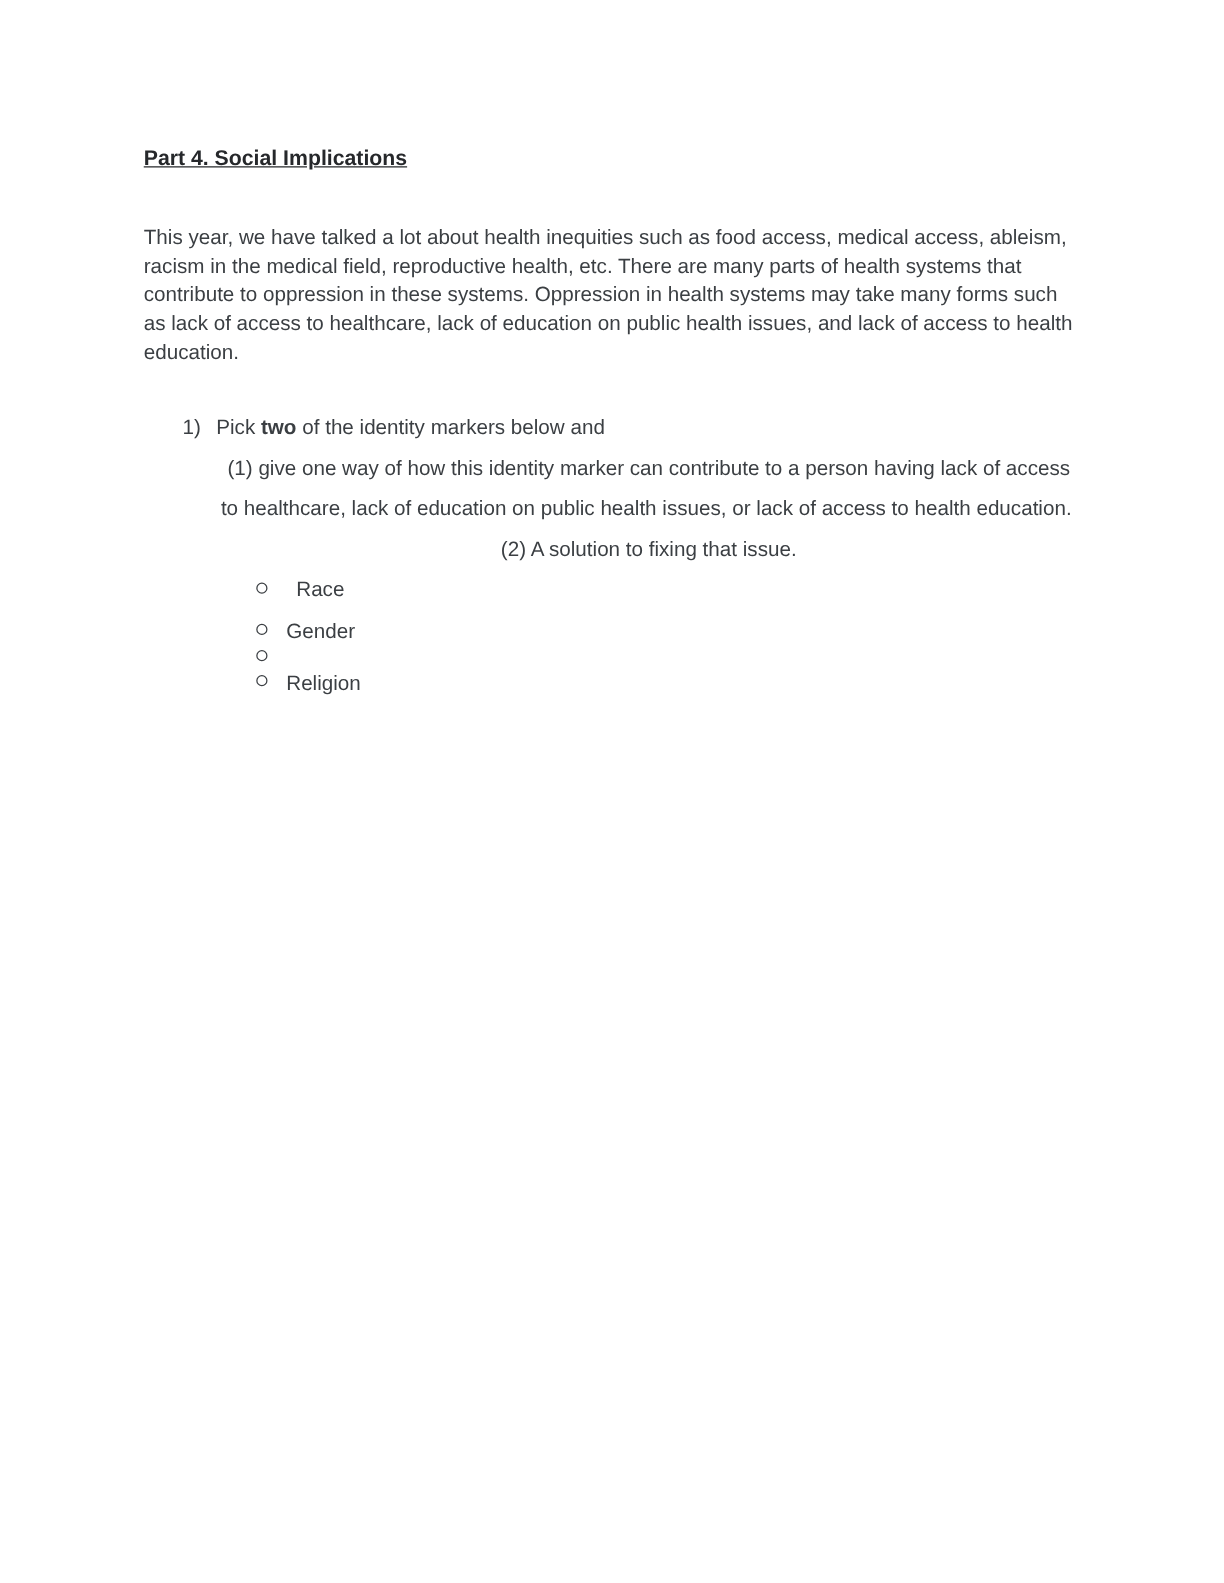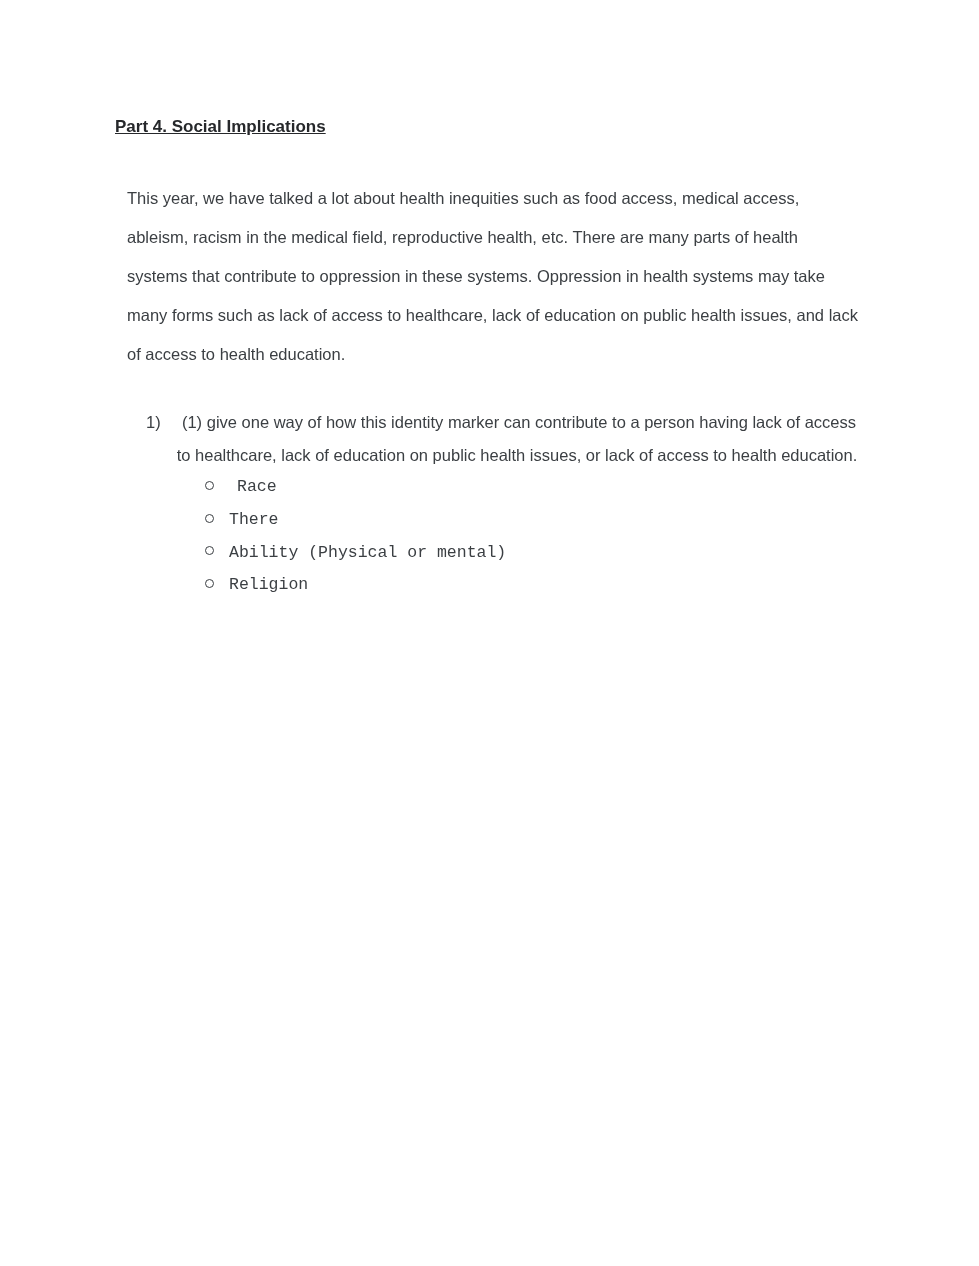--- a/index.html
+++ b/index.html
@@ -25,22 +25,22 @@
   .heading {
     font-size: 17px;
     line-height: 24px;
     font-weight: 700;
     text-decoration: underline;
     color: #26282b;
     margin: 0 0 40px 0;
   }
   .intro {
     font-size: 16.5px;
-    line-height: 39px;
-    margin: 0 0 32px 12px;
+    line-height: 23px;
+    margin: 0 0 32px 0;
     max-width: 748px;
   }
   .list-item {
     display: flex;
     align-items: flex-start;
     font-size: 16.5px;
     line-height: 32.5px;
   }
   .list-num {
     flex: 0 0 58px;
@@ -60,21 +60,20 @@
   }
   .bullet-list {
     list-style: none;
     margin: 0;
     padding: 0 0 0 32px;
   }
   .bullet-item {
     display: flex;
     align-items: baseline;
     line-height: 32.8px;
-    font-family: Liberation Mono, monospace;
   }
   .bullet-circle {
     flex: 0 0 auto;
     width: 7px;
     height: 7px;
     border: 1.5px solid #3b3f43;
     border-radius: 50%;
     margin-right: 15px;
     position: relative;
     top: -2px;
@@ -89,34 +88,37 @@
 
 <div class="page">
 
   <h1 class="heading">Part 4. Social Implications</h1>
 
   <p class="intro">This year, we have talked a lot about health inequities such as food access, medical access, ableism, racism in the medical field, reproductive health, etc. There are many parts of  health systems that contribute to oppression in these systems. Oppression in health systems may take many forms such as lack of access to healthcare, lack of education on public health issues, and lack of access to health education.</p>
 
   <div class="list-item">
     <div class="list-num">1)</div>
     <div class="list-body">
+      <div>
+        <span>Pick </span><span class="bold">two</span><span> of the identity markers below and</span>
+      </div>
       <div class="sub-line">(1) give one way of how this identity marker can contribute to a person having lack of access to healthcare, lack of education on public health issues, or lack of access to health education.</div>
+      <div class="sub-line">(2) A solution to fixing that issue.</div>
 
       <ul class="bullet-list">
         <li class="bullet-item">
           <span class="bullet-circle"></span>
           <span class="bullet-text">Race</span>
         </li>
         <li class="bullet-item">
           <span class="bullet-circle"></span>
-          <span class="bullet-text">There</span>
+          <span class="bullet-text">Gender</span>
         </li>
         <li class="bullet-item">
           <span class="bullet-circle"></span>
-          <span class="bullet-text">Ability (Physical or mental)</span>
         </li>
         <li class="bullet-item">
           <span class="bullet-circle"></span>
           <span class="bullet-text">Religion</span>
         </li>
       </ul>
     </div>
   </div>
 
 </div>

